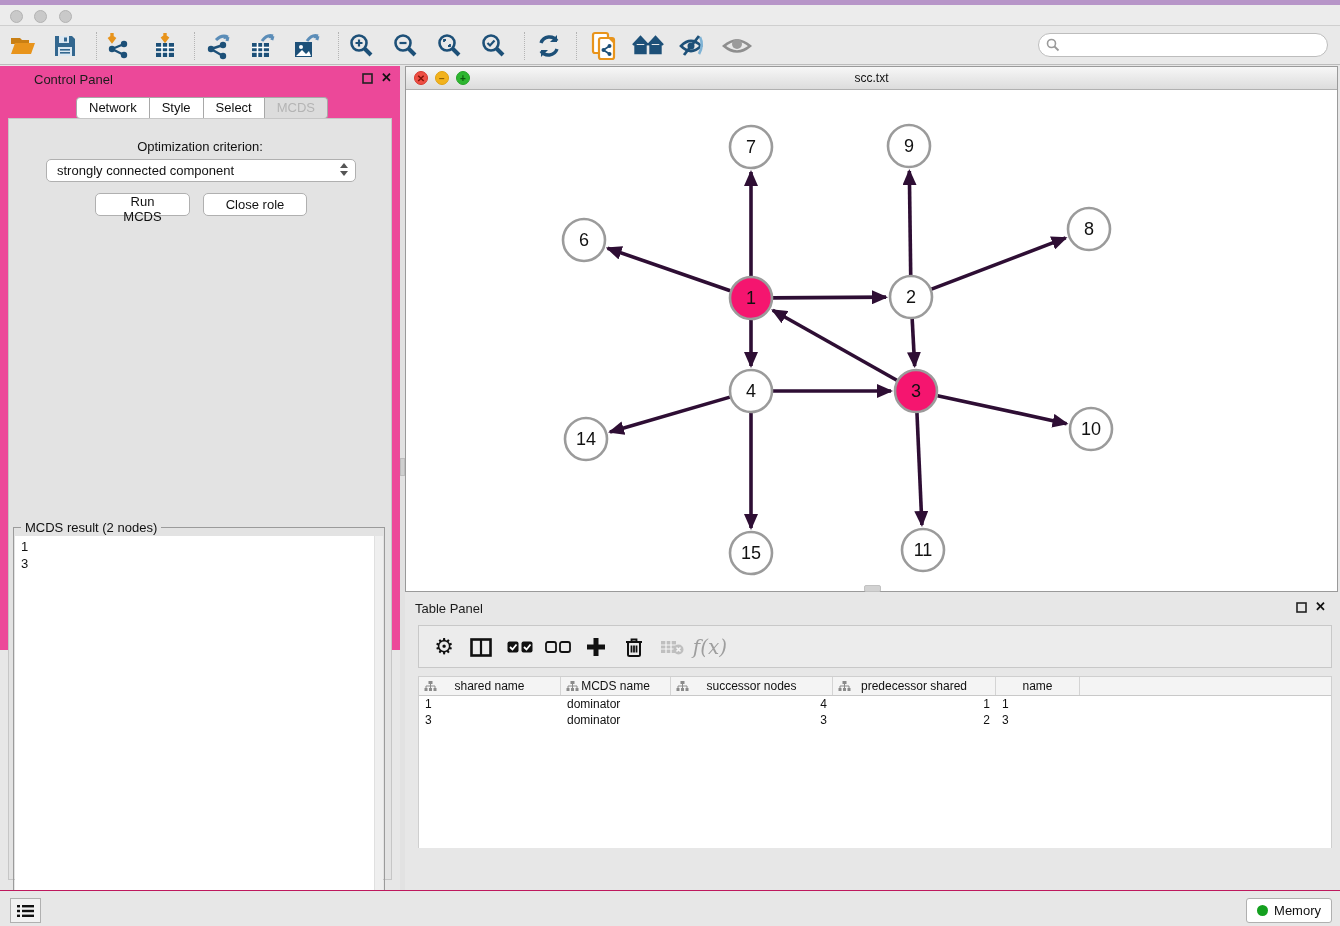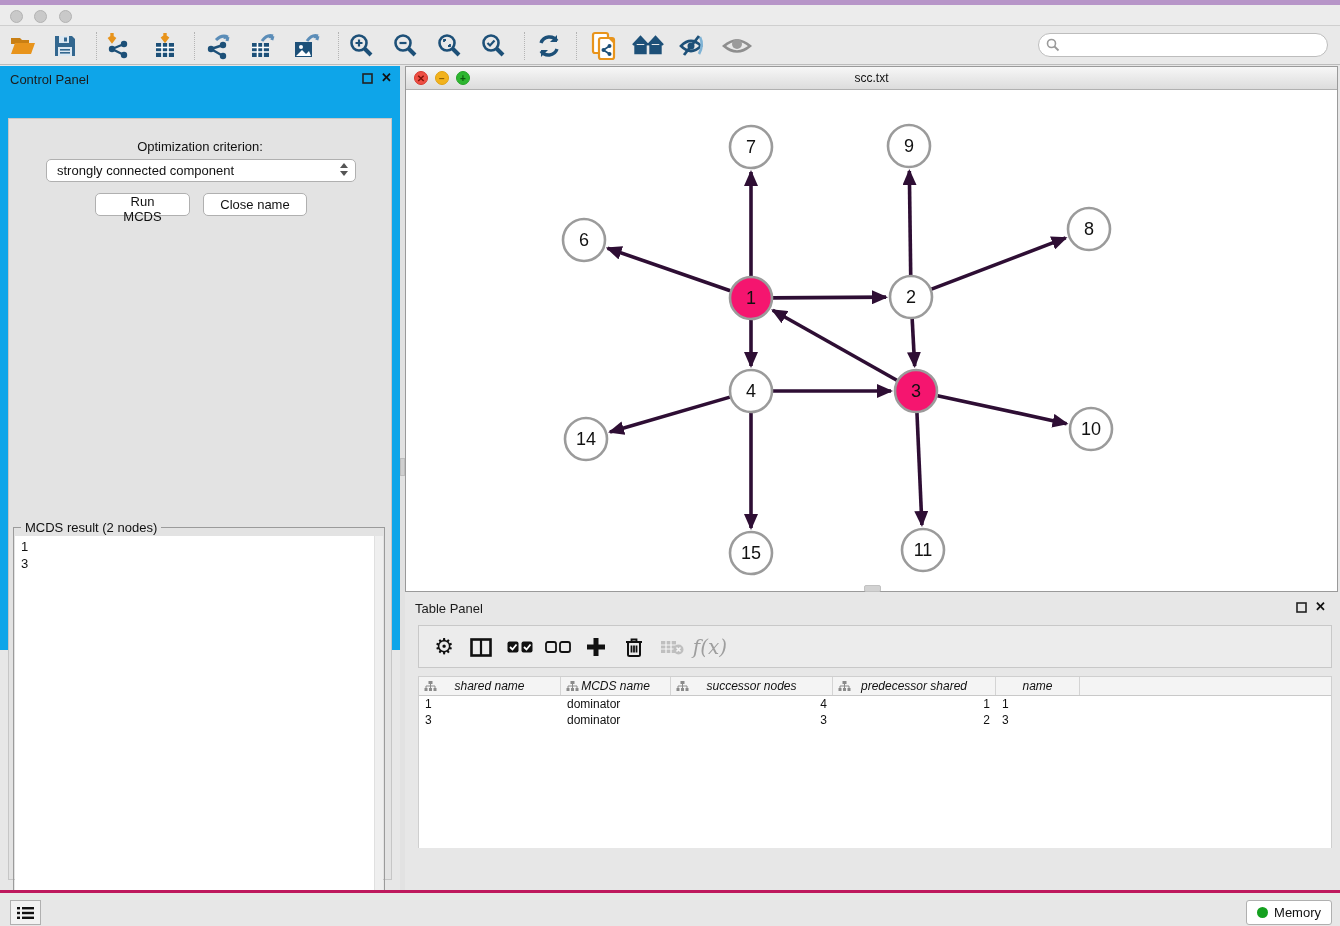--- a/index.html
+++ b/index.html
@@ -22,21 +22,21 @@
   .tb-icon { position:absolute; top:4px; width:34px; height:32px; display:flex;
     align-items:center; justify-content:center; }
   .tb-sep { position:absolute; top:6px; height:28px; width:0;
     border-left:1px dotted #b4b4b4; }
   #search-wrap { position:absolute; right:12px; top:7px; width:290px; height:24px; }
   #search-input { width:100%; height:100%; border:1px solid #bdbdbd; border-radius:12px;
     background:#fff; padding:0 10px 0 26px; font-size:13px; outline:none; }
   #search-glass { position:absolute; left:8px; top:5px; }
 
   
-  #control-panel { left:0; top:66px; width:400px; height:584px; background:#0ea5e9; }
+  #control-panel { left:0; top:66px; width:400px; height:584px; background:#ec4899;padding-left:24px; }
   .panel-head { position:relative; height:26px; }
   .panel-title { position:absolute; left:10px; top:6px; font-size:13px; color:#1c1c1c; }
   .panel-btns { position:absolute; right:8px; top:5px; display:flex; gap:8px; align-items:center; }
   .float-btn svg { display:block; }
   .close-x { font-size:13px; font-weight:bold; color:#111; line-height:14px; }
 
   .seg { display:flex; }
   .seg button { font-family:inherit; font-size:13px; color:#111; background:#fff;
     border:1px solid #a8a8a8; border-left-width:0; padding:2px 12px 3px; height:22px; }
   .seg button:first-child { border-left-width:1px; border-radius:4px 0 0 4px; }
@@ -96,32 +96,32 @@
   
   #table-panel { left:405px; top:595px; width:935px; height:295px; background:#e7e7e7; }
   #tp-toolbar { position:absolute; left:13px; top:30px; width:914px; height:43px;
     background:#ececec; border:1px solid #c8c8c8; }
   .tp-icon { position:absolute; top:5px; width:34px; height:32px; display:flex;
     align-items:center; justify-content:center; }
   #fx-label { font-family:"DejaVu Serif", serif; font-style:italic; color:#9e9e9e;
     font-size:20px; }
   #tp-table { position:absolute; left:13px; top:81px; width:914px; height:172px;
     background:#fff; border:1px solid #cfcfcf; border-bottom:none; overflow:hidden; }
-  .thead { display:flex; height:19px; background:#f4f4f4; border-bottom:1px solid #c9c9c9;font-style:italic; }
+  .thead { display:flex; height:19px; background:#f4f4f4; border-bottom:1px solid #c9c9c9; }
   .th { display:flex; align-items:center; justify-content:center; gap:5px;
     border-right:1px solid #d4d4d4; font-size:12px; color:#111; position:relative; }
   .th .tree { position:absolute; left:5px; top:4px; }
   .trow { display:flex; height:16px; font-size:12px; color:#111; }
   .td { padding:1px 6px 0; white-space:nowrap; overflow:hidden; }
   .ta-r { text-align:right; }
   #tp-tabs { position:absolute; left:286px; top:270px; }
 
   
   #statusbar { left:0; top:890px; width:1340px; height:36px; background:#e7e7e7;
-    border-top:3px solid #be185d; }
+    border-top:1px solid #be185d; }
   #list-btn { position:absolute; left:10px; top:7px; width:31px; height:25px;
     background:#f2f2f2; border:1px solid #b0b0b0; display:flex; align-items:center;
     justify-content:center; }
   #memory-btn { position:absolute; right:8px; top:7px; height:25px; background:#fff;
     border:1px solid #b0b0b0; border-radius:3px; display:flex; align-items:center;
     gap:6px; padding:0 10px; font-size:13px; color:#111; font-family:inherit; }
   #memory-dot { width:11px; height:11px; border-radius:50%; background:#14a01f; }
 </style>
 </head>
 <body>
@@ -286,31 +286,37 @@
     <span class="panel-title">Control Panel</span>
     <span class="panel-btns">
       <span class="float-btn">
         <svg width="11" height="11" viewBox="0 0 11 11">
             <rect x="1" y="1" width="9" height="9" fill="none" stroke="#222" stroke-width="1.6"></rect>
           </svg>
       </span>
       <span class="close-x">✕</span>
     </span>
   </div>
+  <div id="cp-tabs" class="seg">
+    <button>Network</button>
+    <button>Style</button>
+    <button>Select</button>
+    <button class="active">MCDS</button>
+  </div>
   <div id="cp-body">
     <div id="criterion">
       <span>strongly connected component</span>
       <span class="chev">
           <i class="up"></i>
           <i class="dn"></i>
         </span>
     </div>
     <div id="opt-label">Optimization criterion:</div>
     <button id="run-btn" class="cp-btn">Run MCDS</button>
-    <button id="closep-btn" class="cp-btn">Close name</button>
+    <button id="closep-btn" class="cp-btn">Close role</button>
 
     <div id="mcds-group">
       <span id="mcds-title">MCDS result (2 nodes)</span>
       <div id="mcds-text">
         <div>1</div>
         <div>3</div>
       </div>
       <div id="mcds-scroll"></div>
     </div>
   </div>

